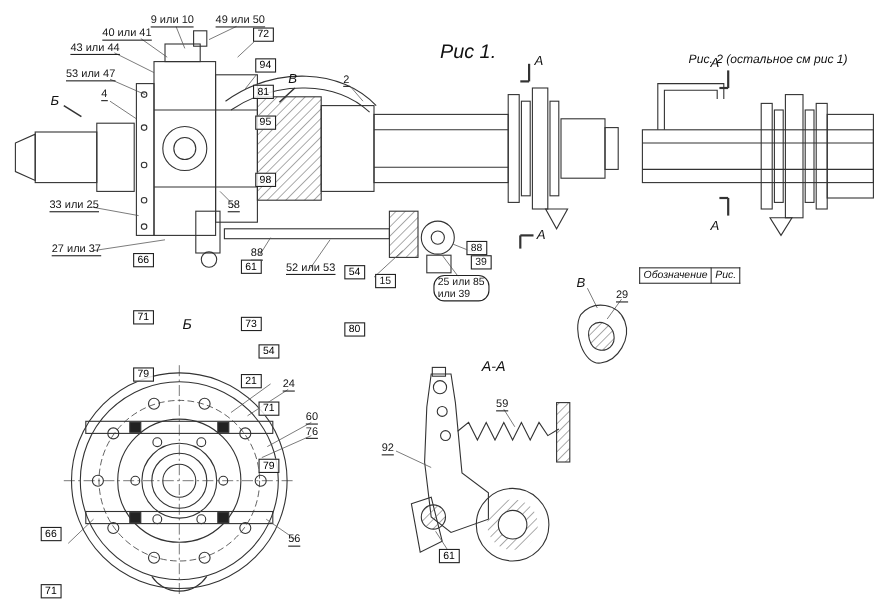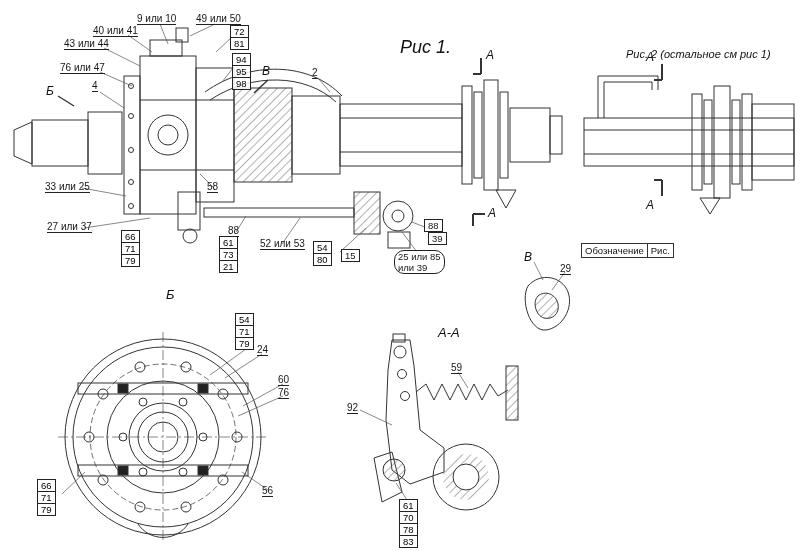--- a/index.html
+++ b/index.html
@@ -7,28 +7,28 @@
   .page { position:relative; width:800px; height:551px; background:#fff; overflow:hidden; }
   svg.art { position:absolute; left:0; top:0; z-index:1; }
   .band { position:absolute; left:212px; top:245px; width:434px; height:53px; z-index:2;
           display:flex; align-items:center; pointer-events:none;
           background-image:radial-gradient(circle, rgba(125,150,175,0.30) 1.4px, transparent 1.6px);
           background-size:7px 7px; }
   .wm { font-size:37px; letter-spacing:5px; color:rgba(128,128,128,0.55); white-space:nowrap; padding-left:2px; }
   .co { position:absolute; z-index:3; font-size:10px; line-height:11px; color:#161616; white-space:nowrap; }
   .ul { border-bottom:1px solid #222; }
   .box { border:1px solid #222; background:rgba(255,255,255,0.85); padding:0 3px; min-width:17px; text-align:center; font-size:9.5px; }
-  .stack { position:absolute; z-index:3; display:flex; flex-direction:column; }
+  .stack { position:absolute; z-index:3; display:flex; flex-direction:column;gap:40px; }
   .stack .box { margin-top:-1px; }
   .multi { white-space:nowrap; text-align:left;border-radius:10px; }
   .multi span { display:block; }
   .figlabel { position:absolute; z-index:3; font-style:italic; font-size:18px; color:#111; white-space:nowrap; }
   .viewlabel { position:absolute; z-index:3; font-style:italic; font-size:13px; color:#111; }
   .seclabel { position:absolute; z-index:3; font-style:italic; font-size:12px; color:#111; }
-  .legend { position:absolute; left:581px; top:243px; z-index:4; border-collapse:collapse; font-size:9px; color:#111; background:#fff; }
+  .legend { position:absolute; left:581px; top:243px; z-index:4; border-collapse:collapse; font-size:9px; color:#111; background:#fff;font-style:italic; }
   .legend th, .legend td { border:1px solid #333; padding:1px 3px; font-weight:normal; white-space:nowrap; }
   .legend th { text-align:center; font-size:9.5px; }
   .legend td.fig, .legend th.fig { text-align:center; width:26px; }
   .legend td { height:17px; }
 </style>
 </head>
 <body>
 
 <div class="page">
 
@@ -207,21 +207,21 @@
   <div class="stack" style="left:230px;top:26px">
     <span class="box">72</span>
     <span class="box">81</span>
   </div>
   <div class="co ul" style="left:64px;top:38px">43 или 44</div>
   <div class="stack" style="left:232px;top:54px">
     <span class="box">94</span>
     <span class="box">95</span>
     <span class="box">98</span>
   </div>
-  <div class="co ul" style="left:60px;top:62px">76 или 47</div>
+  <div class="co ul" style="left:60px;top:62px">53 или 47</div>
   <div class="seclabel" style="left:262px;top:64px">В</div>
   <div class="seclabel" style="left:46px;top:84px">Б</div>
   <div class="co ul" style="left:92px;top:80px">4</div>
   <div class="co ul" style="left:312px;top:67px">2</div>
   <div class="seclabel" style="left:486px;top:48px">А</div>
   <div class="co ul" style="left:45px;top:181px">33 или 25</div>
   <div class="co ul" style="left:47px;top:221px">27 или 37</div>
   <div class="co ul" style="left:207px;top:181px">58</div>
   <div class="co ul" style="left:228px;top:225px">88</div>
   <div class="stack" style="left:121px;top:231px">

